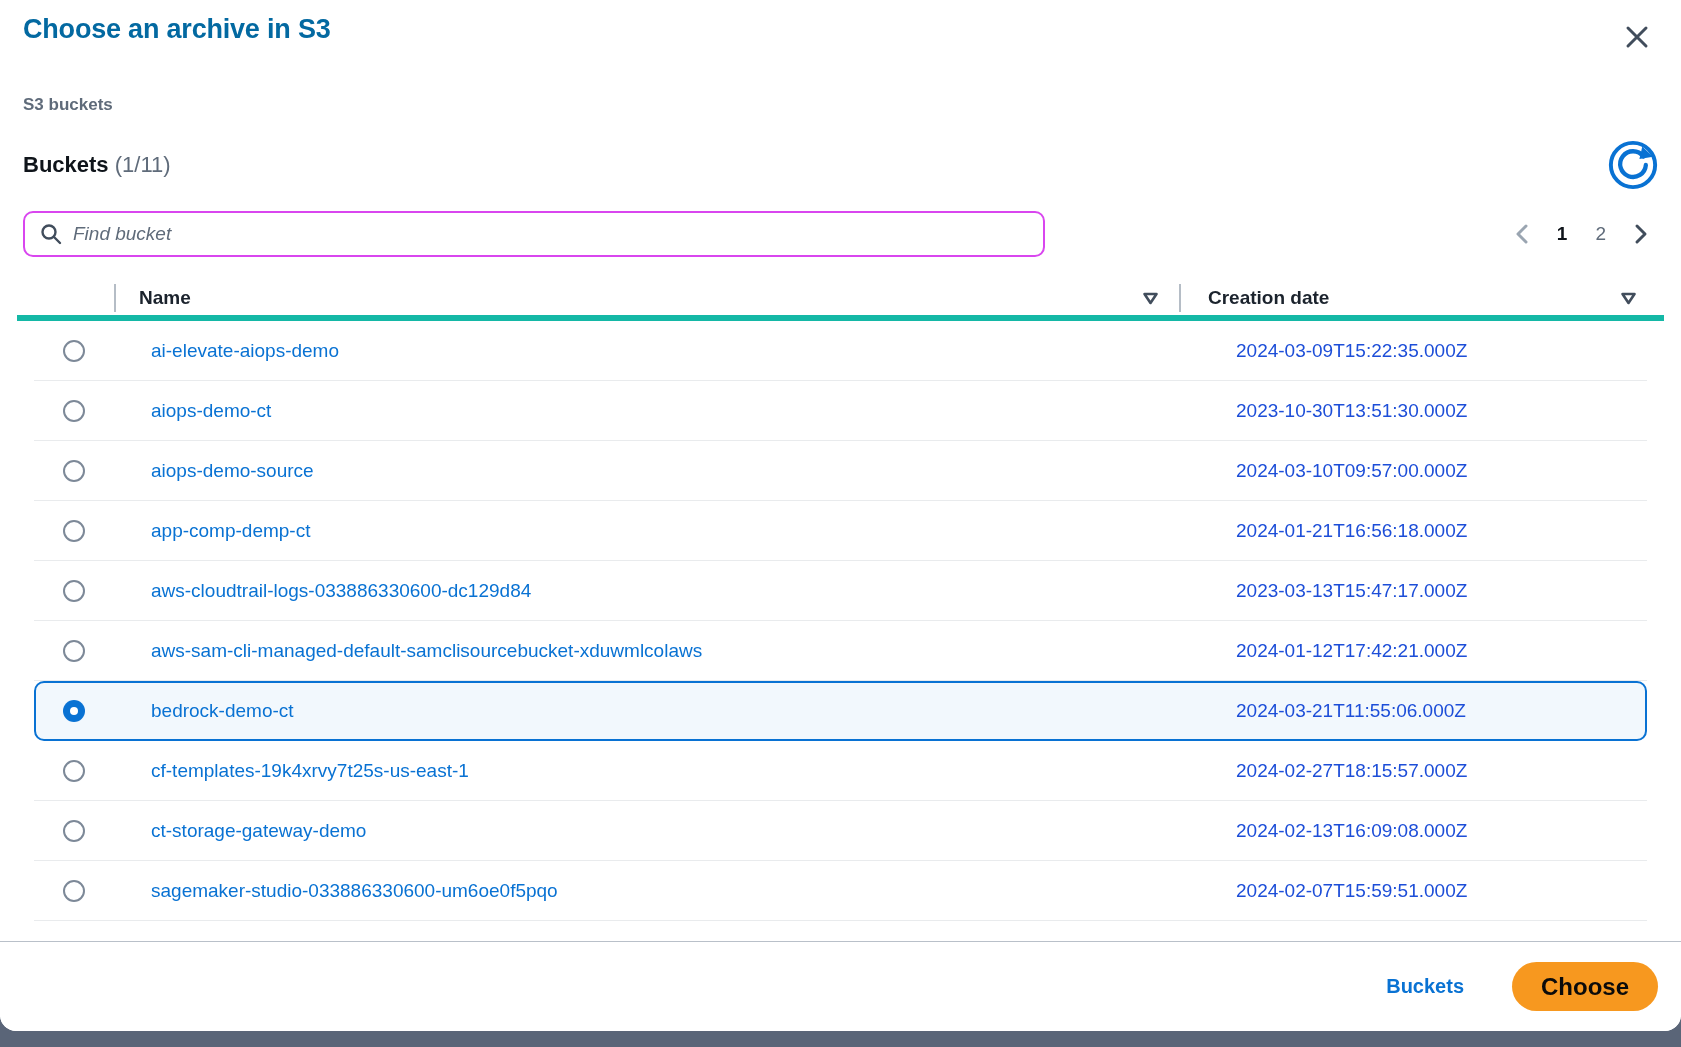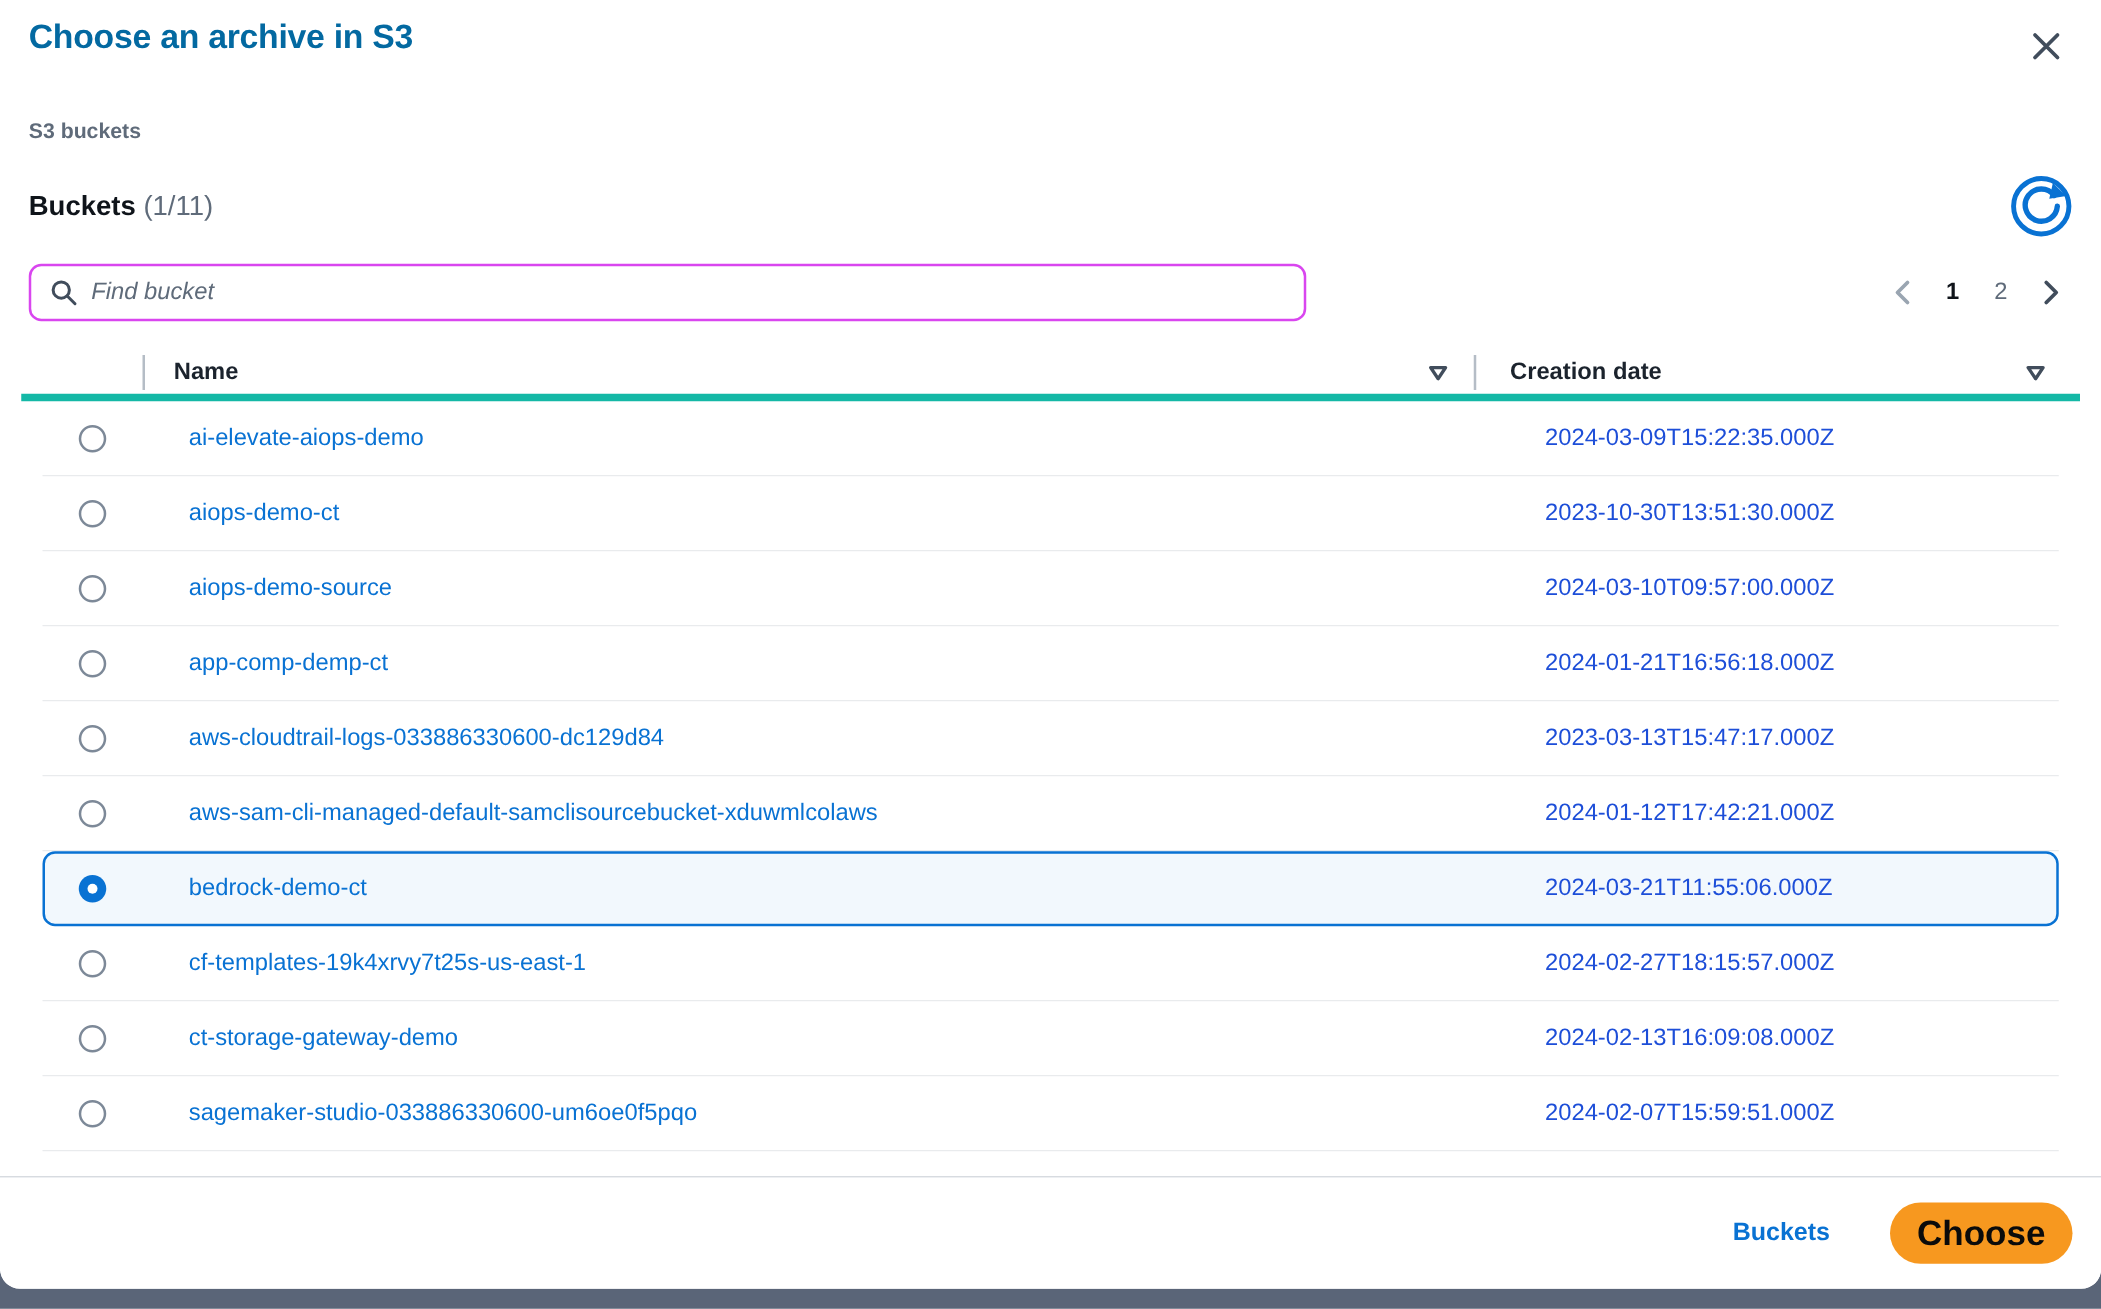--- a/index.html
+++ b/index.html
@@ -108,21 +108,21 @@
     gap:48px; padding:0 23px; background:#fff;
     border-radius:0 0 16px 16px;
   }
   .cancel-btn {
     background:none; border:none; cursor:pointer;
     color:#0972d3; font-weight:bold; font-size:20px;
     font-family:"Liberation Sans",sans-serif;
   }
   .choose-btn {
     width:146px; height:49px; border:none; border-radius:25px;
-    background:#f7981f; color:#0b0b0b; font-weight:bold; font-size:28px;
+    background:#f7981f; color:#0b0b0b; font-weight:bold; font-size:24px;
     font-family:"Liberation Sans",sans-serif; cursor:pointer;
   }
   .icon { display:block; }
 </style>
 </head>
 <body>
 
 <div class="modal">
 
   <div class="modal-header">

